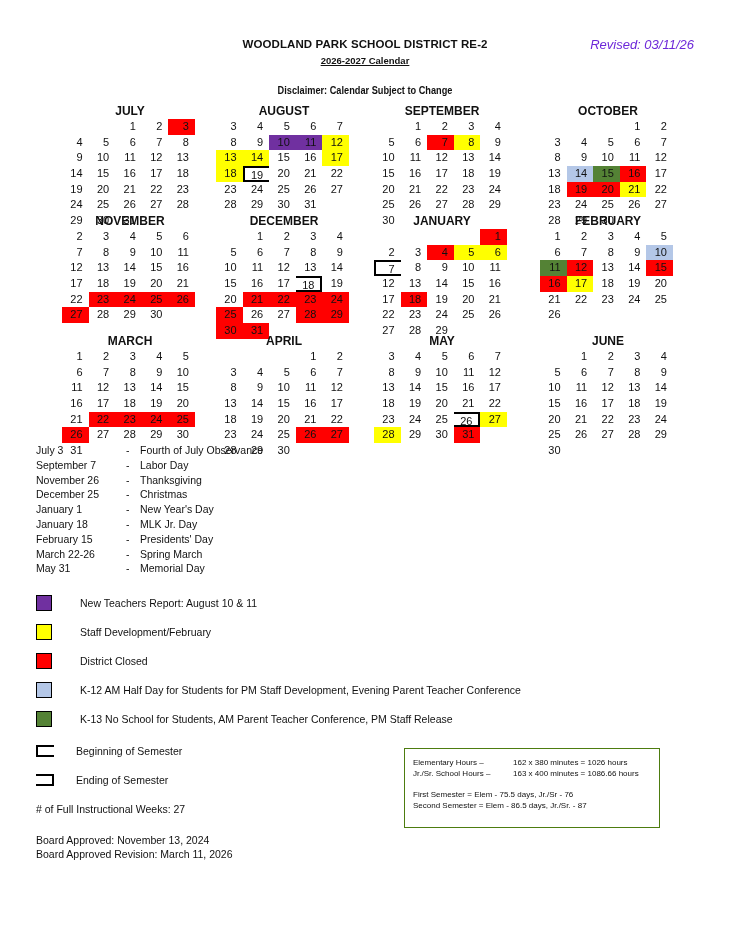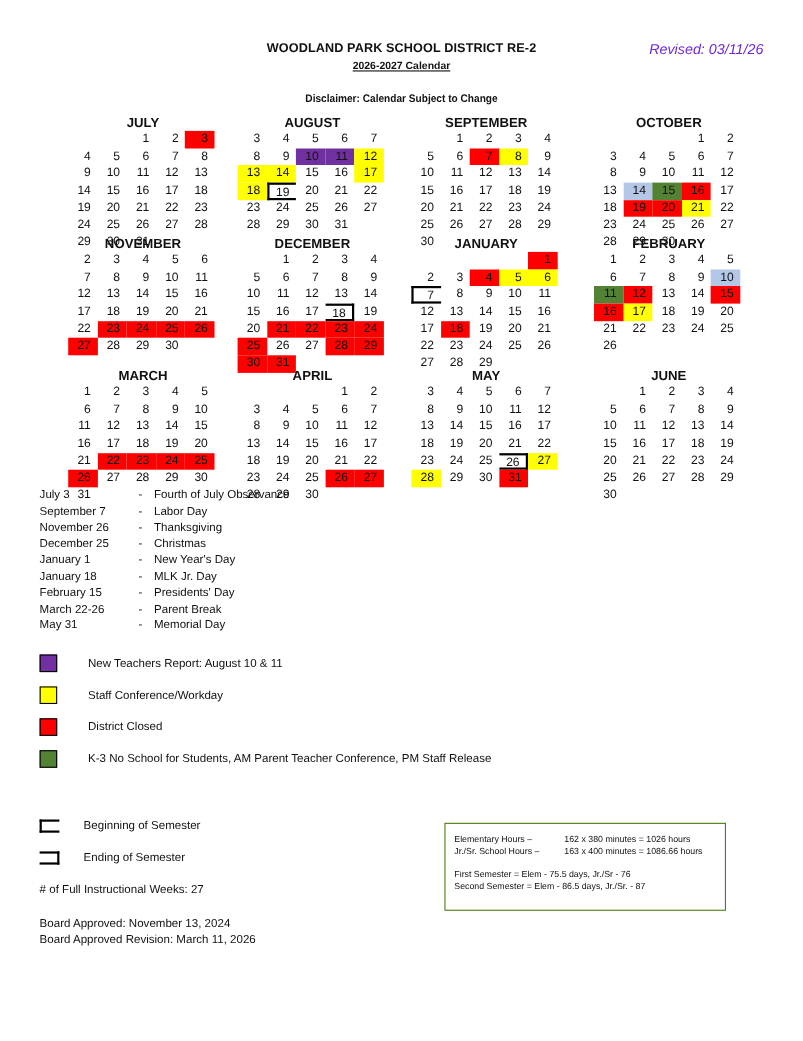--- a/index.html
+++ b/index.html
@@ -512,45 +512,49 @@
       <span>MLK Jr. Day</span>
     </div>
     <div class="hol-row">
       <span class="hol-date">February 15</span>
       <span class="hol-dash">-</span>
       <span>Presidents' Day</span>
     </div>
     <div class="hol-row">
       <span class="hol-date">March 22-26</span>
       <span class="hol-dash">-</span>
-      <span>Parent Break</span>
+      <span>Spring March</span>
     </div>
     <div class="hol-row">
       <span class="hol-date">May 31</span>
       <span class="hol-dash">-</span>
       <span>Memorial Day</span>
     </div>
   </div>
 
 <div class="abs legend" id="legend">
     <div class="leg-row">
       <span class="swatch" style="background:#7030a0"></span>
       <span>New Teachers Report:  August 10 &amp; 11</span>
     </div>
     <div class="leg-row">
       <span class="swatch" style="background:#ffff00"></span>
-      <span>Staff Conference/Workday</span>
+      <span>Staff Development/February</span>
     </div>
     <div class="leg-row">
       <span class="swatch" style="background:#ff0000"></span>
       <span>District Closed</span>
     </div>
     <div class="leg-row">
+      <span class="swatch" style="background:#b4c7e7"></span>
+      <span>K-12 AM Half Day for Students for PM Staff Development, Evening Parent Teacher Conference</span>
+    </div>
+    <div class="leg-row">
       <span class="swatch" style="background:#548235"></span>
-      <span>K-3 No School for Students, AM Parent Teacher Conference, PM Staff Release</span>
+      <span>K-13 No School for Students, AM Parent Teacher Conference, PM Staff Release</span>
     </div>
   </div>
 
 <div class="abs sem-legend">
   <div class="sem-row">
     <span class="sem-icon begin"></span>
     <span>Beginning of Semester</span>
   </div>
   <div class="sem-row">
     <span class="sem-icon end"></span>

